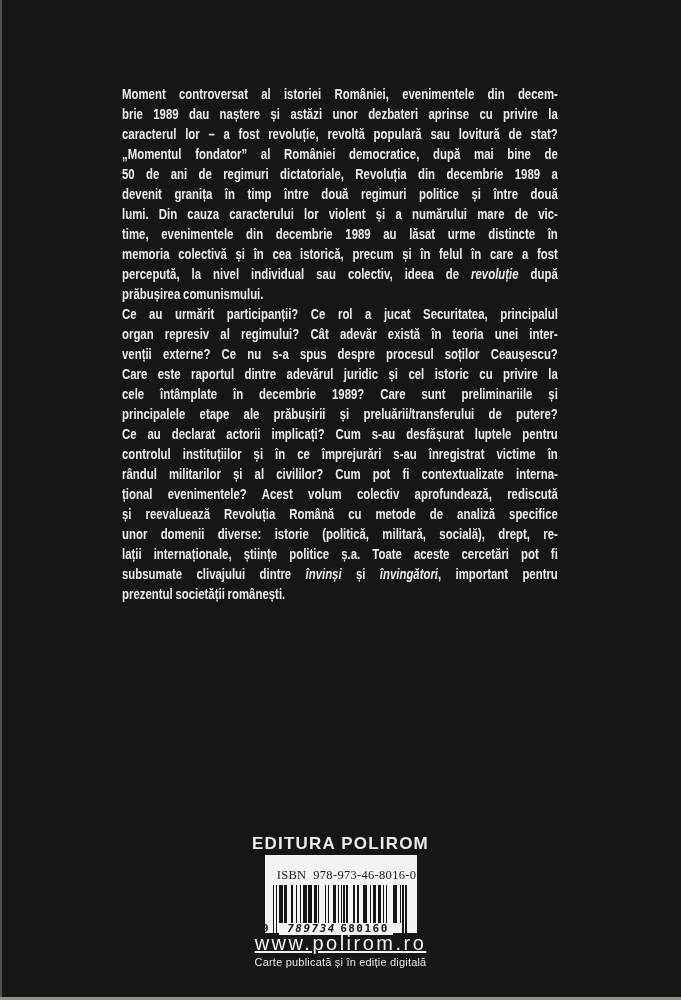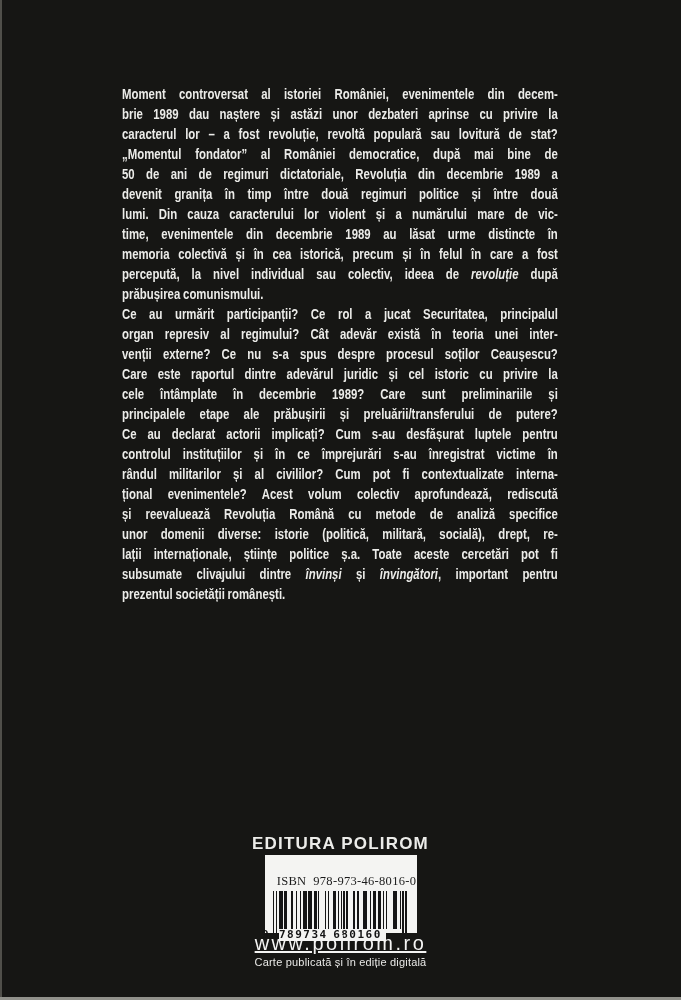--- a/index.html
+++ b/index.html
@@ -63,21 +63,21 @@
     position: absolute; top: 855px; left: 50%;
     transform: translateX(-50%);
     width: 152px; height: 78px;
     background: var(--boxbg);
     text-align: center;
   }
   .isbn-line {
     font-family: "Liberation Serif", "DejaVu Serif", serif;
     font-size: 12.5px;
     color: #1a1a1a;
-    padding-top: 19px;
+    padding-top: 13px;
     letter-spacing: 0.3px;
     white-space: nowrap;
     margin-left: 12px;
   }
   .barcode-wrap {
     position: relative;
     width: 135px;
     height: 50px;
     margin: 2px auto 0;
   }
@@ -88,22 +88,22 @@
   .bc-digits span {
     position: absolute;
     bottom: 0;
     font-family: "DejaVu Sans Mono", monospace;
     font-size: 11px;
     font-weight: bold;
     color: #141414;
     line-height: 12px;
   }
   .bc-d0 { left: -11px; }
-  .bc-d1 { left: 6px;  width: 57px; background: var(--boxbg); letter-spacing: 1.5px; text-align: left; }
-  .bc-d2 { left: 56px; width: 57px; background: var(--boxbg); letter-spacing: 1.5px; text-align: center; }
+  .bc-d1 { left: 6px;  width: 57px; background: var(--boxbg); letter-spacing: 1.5px; text-align: right; font-style: italic; }
+  .bc-d2 { left: 63px; width: 57px; background: var(--boxbg); letter-spacing: 1.5px; text-align: center; }
 
   .website {
     position: absolute; top: 932px; left: 0; width: 100%;
     text-align: center;
     color: #f4f4f3;
     font-size: 20px;
     letter-spacing: 2.5px;
     text-decoration: underline;
   }
   .edition-note {

